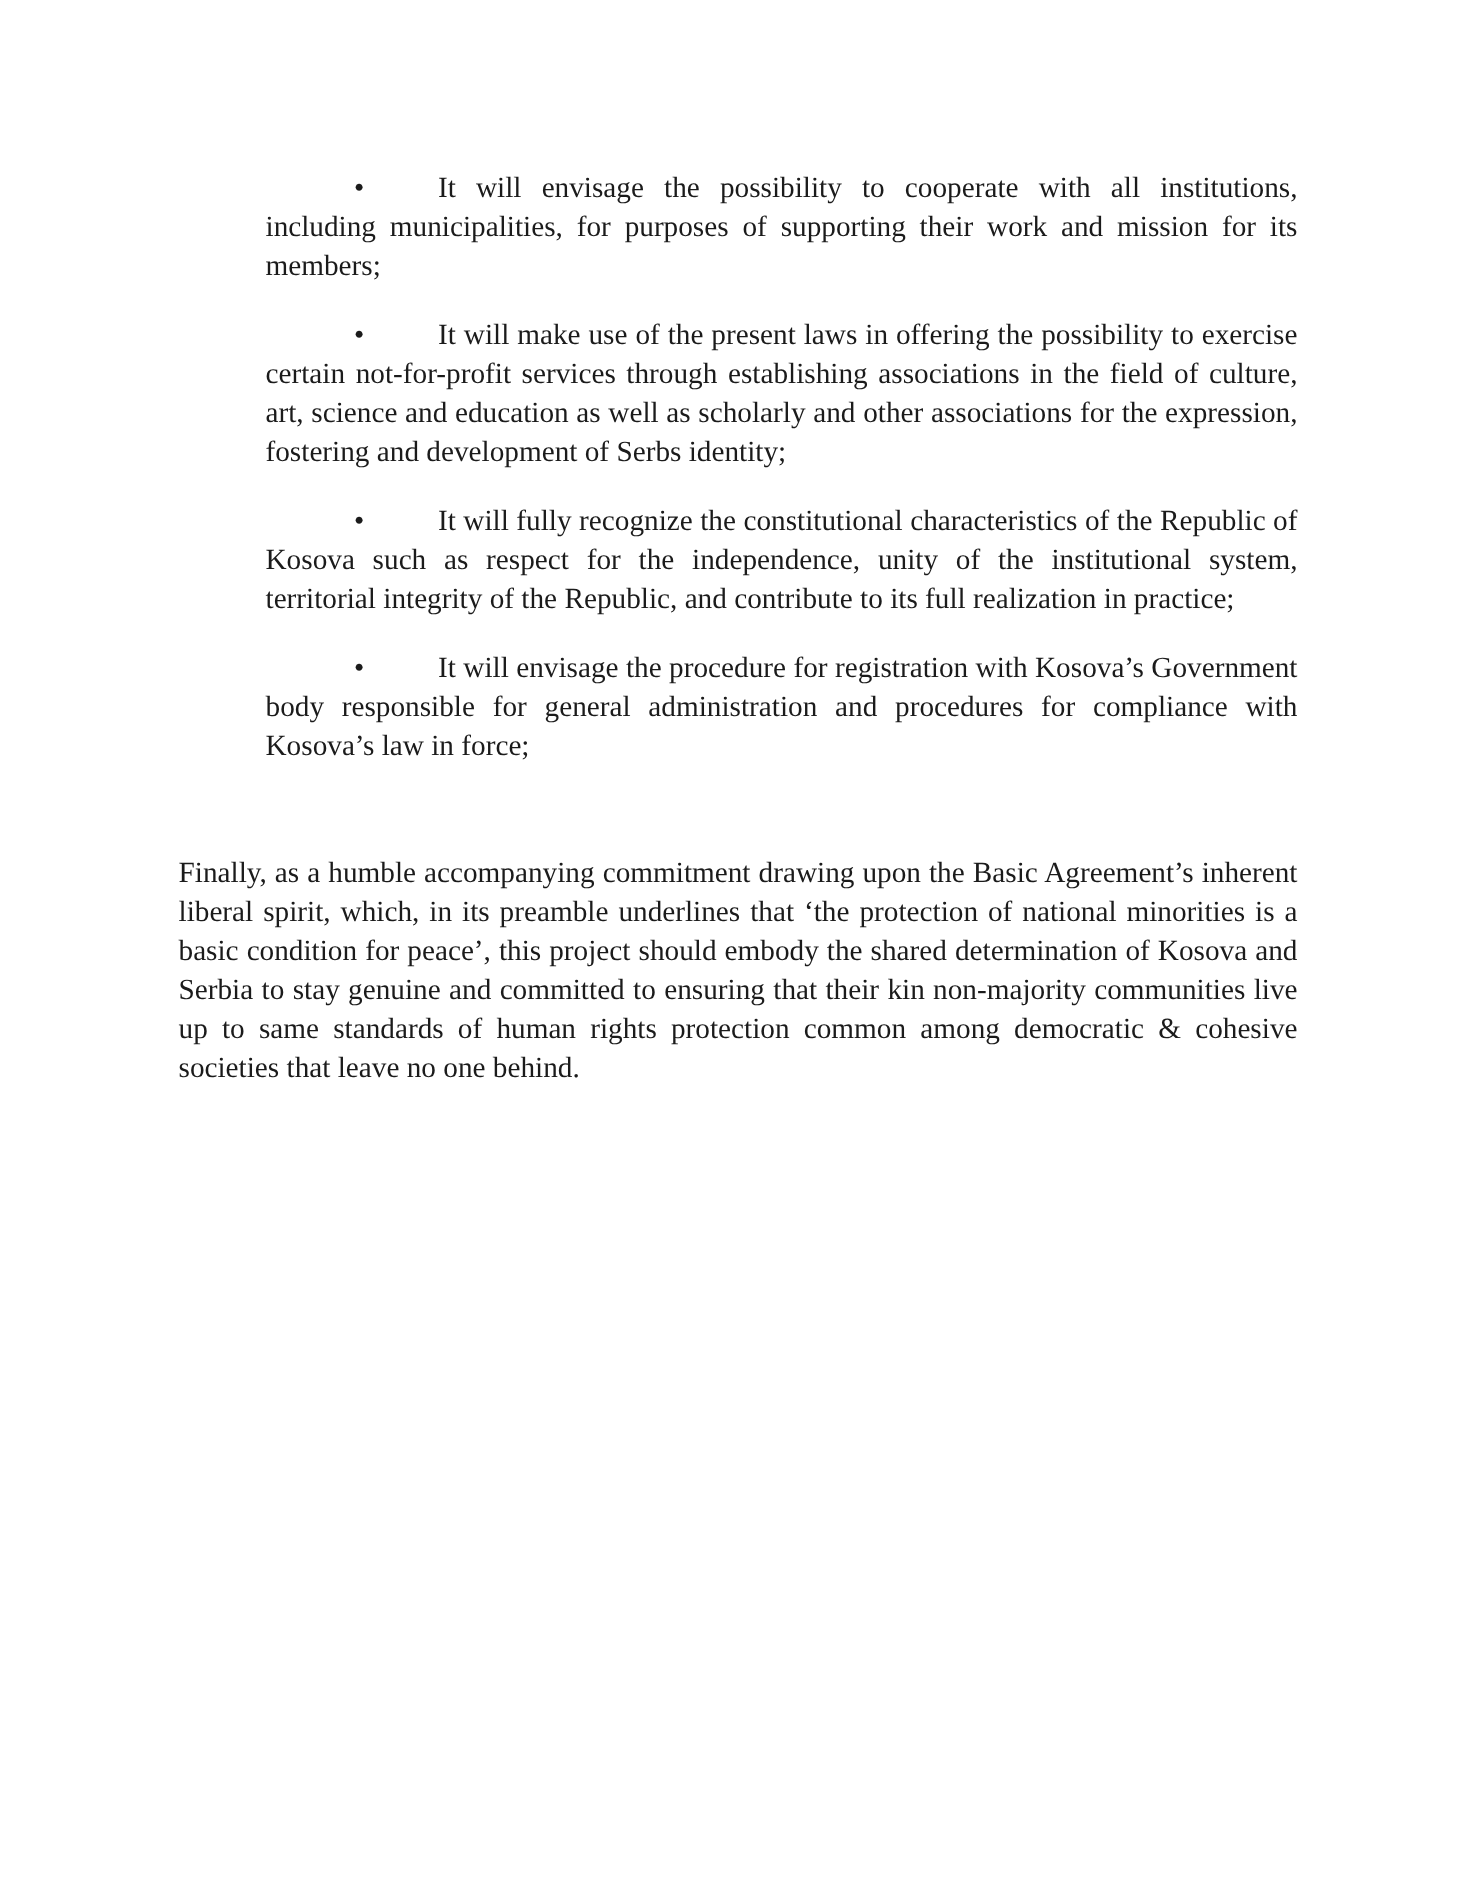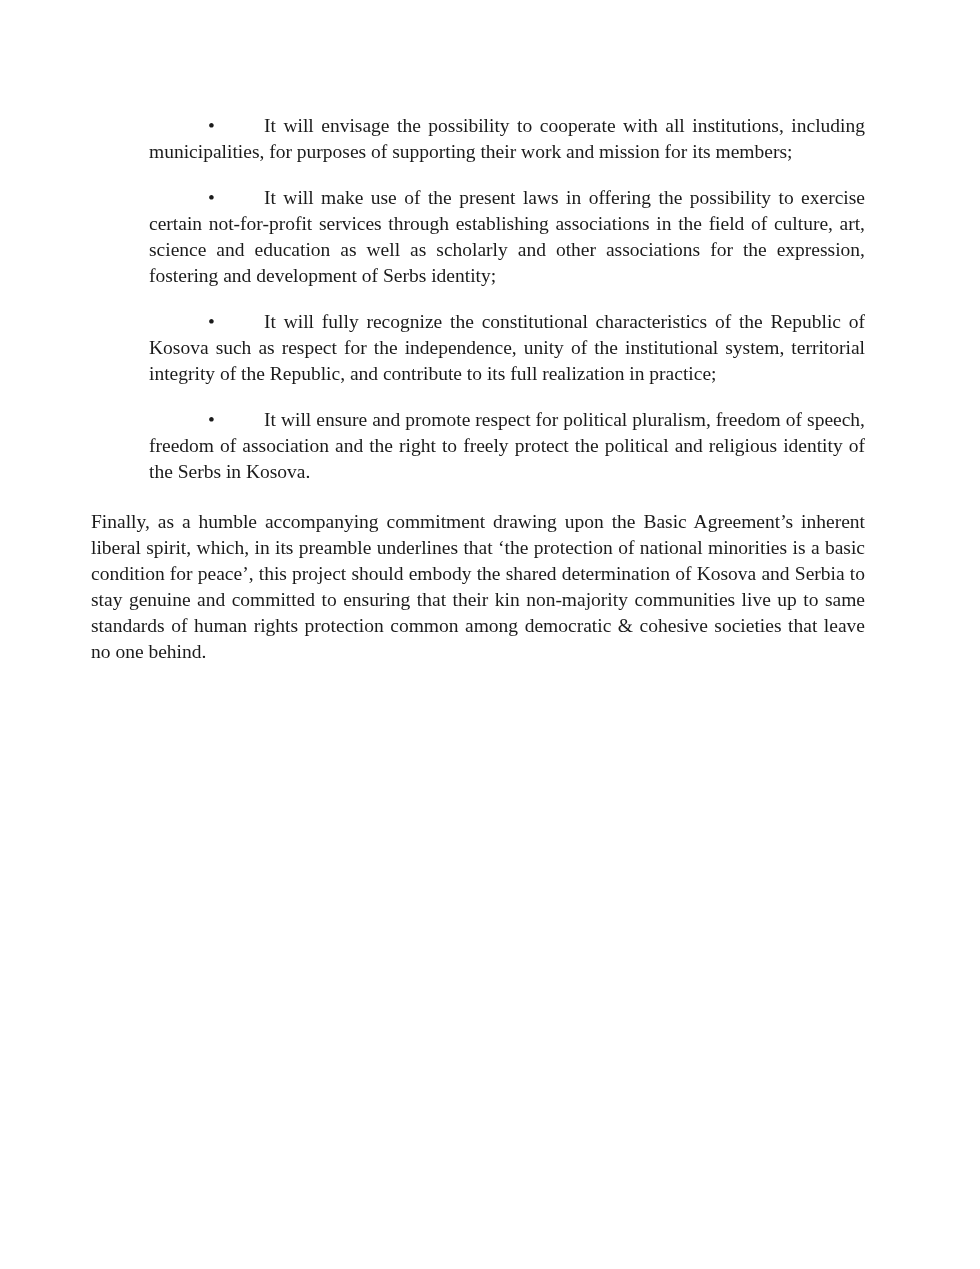--- a/index.html
+++ b/index.html
@@ -6,21 +6,21 @@
     margin: 0;
     padding: 0;
     background: #ffffff;
   }
   .page {
     position: relative;
     width: 980px;
     height: 1269px;
     box-sizing: border-box;
     margin: 0;
-    padding: 113px 115px 0 91px;
+    padding: 113px 115px 0 119px;
     background: #ffffff;
     font-family: "Liberation Serif", "DejaVu Serif", serif;
     font-size: 19.5px;
     line-height: 26px;
     color: #1b1b1b;
     overflow: hidden;
     text-align: justify;
     text-rendering: optimizeLegibility;
   }
   p {
@@ -31,34 +31,34 @@
     margin: 0 0 20px 58px;   
     text-indent: 59px;        
     text-align: justify;
   }
   .bullet-marker {
     display: inline-block;
     width: 56px;              
     text-indent: 0;
   }
   .closing-para {
-    margin: 24px 0 0 0;       
+    margin: 59px 0 0 0;       
     text-align: justify;
     font-family: Liberation Serif, serif;
   }
 </style>
 </head>
 <body>
 
 <div class="page">
 
   <p class="bullet-para"><span class="bullet-marker">•</span><span>It will envisage the possibility to cooperate with all institutions, including municipalities, for purposes of supporting their work and mission for its members;</span></p>
 
   <p class="bullet-para"><span class="bullet-marker">•</span><span>It will make use of the present laws in offering the possibility to exercise certain not-for-profit services through establishing associations in the field of culture, art, science and education as well as scholarly and other associations for the expression, fostering and development of Serbs identity;</span></p>
 
   <p class="bullet-para"><span class="bullet-marker">•</span><span>It will fully recognize the constitutional characteristics of the Republic of Kosova such as respect for the independence, unity of the institutional system, territorial integrity of the Republic, and contribute to its full realization in practice;</span></p>
 
+  <p class="bullet-para"><span class="bullet-marker">•</span><span>It will envisage the procedure for registration with Kosova’s Government body responsible for general administration and procedures for compliance with Kosova’s law in force;</span></p>
 
-  <p class="bullet-para"><span class="bullet-marker">•</span><span>It will ensure and promote respect for political pluralism, freedom of speech, freedom of association and the right to freely protect the political and religious identity of the Serbs in Kosova.</span></p>
 
   <p class="closing-para">Finally, as a humble accompanying commitment drawing upon the Basic Agreement’s inherent liberal spirit, which, in its preamble underlines that ‘the protection of national minorities is a basic condition for peace’, this project should embody the shared determination of Kosova and Serbia to stay genuine and committed to ensuring that their kin non-majority communities live up to same standards of human rights protection common among democratic &amp; cohesive societies that leave no one behind.</p>
 
 </div>
 
 </body></html>

